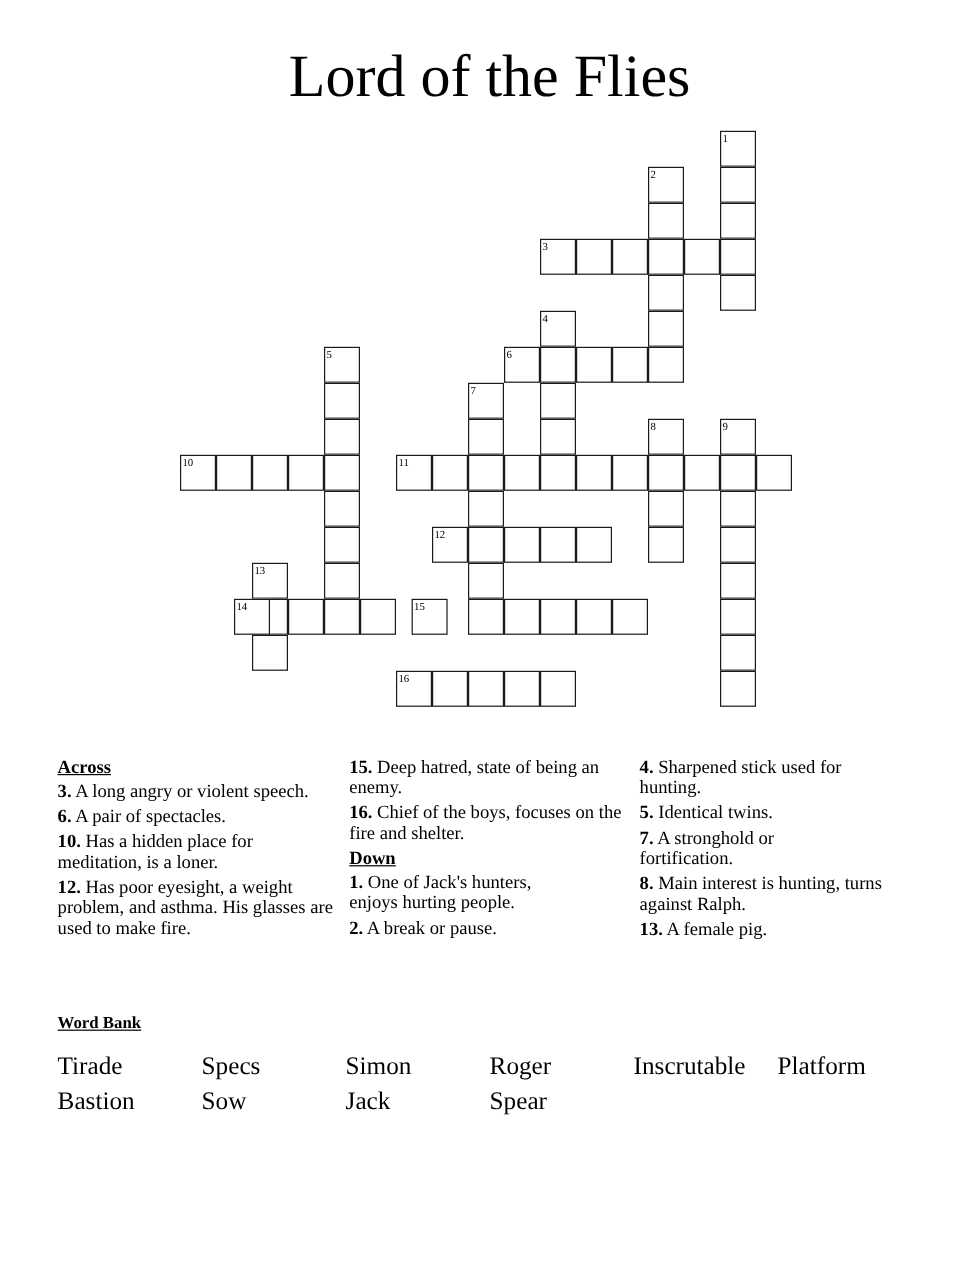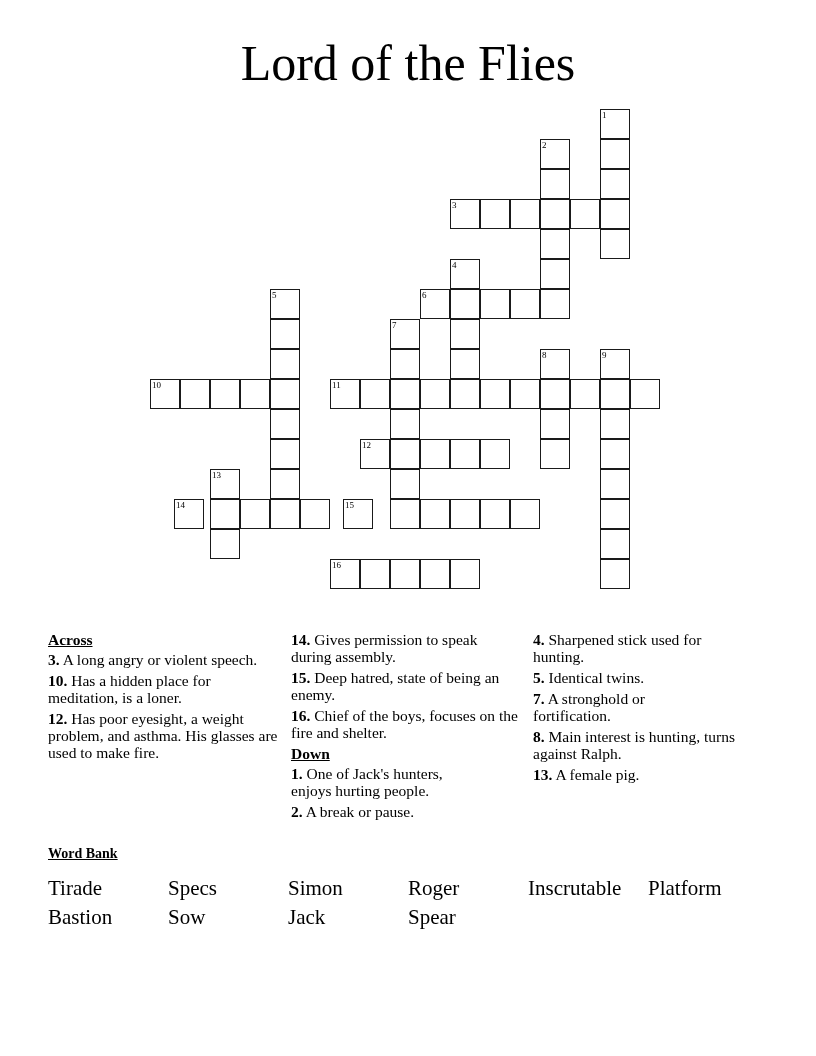--- a/index.html
+++ b/index.html
@@ -115,21 +115,21 @@
       <span class="num">12</span>
     </div>
     <div class="cell" style="left: 270px; top: 330px;"></div>
     <div class="cell" style="left: 300px; top: 330px;"></div>
     <div class="cell" style="left: 330px; top: 330px;"></div>
     <div class="cell" style="left: 60px; top: 360px;">
       <span class="num">13</span>
     </div>
     <div class="cell" style="left: 60px; top: 390px;"></div>
     <div class="cell" style="left: 60px; top: 420px;"></div>
-    <div class="cell" style="left: 24px; top: 390px;">
+    <div class="cell" style="left: 45px; top: 390px;">
       <span class="num">14</span>
     </div>
     <div class="cell" style="left: 90px; top: 390px;"></div>
     <div class="cell" style="left: 150px; top: 390px;"></div>
     <div class="cell" style="left: 193px; top: 390px;">
       <span class="num">15</span>
     </div>
     <div class="cell" style="left: 270px; top: 390px;"></div>
     <div class="cell" style="left: 300px; top: 390px;"></div>
     <div class="cell" style="left: 330px; top: 390px;"></div>
@@ -140,25 +140,25 @@
     <div class="cell" style="left: 210px; top: 450px;"></div>
     <div class="cell" style="left: 240px; top: 450px;"></div>
     <div class="cell" style="left: 270px; top: 450px;"></div>
     <div class="cell" style="left: 300px; top: 450px;"></div>
   </div>
 
 <div class="clues">
   <div class="col" style="left:48px;">
     <div class="heading">Across</div>
     <div class="clue"><b>3.</b><span> A long angry or violent speech.</span></div>
+    <div class="clue"><b>6.</b><span> A pair of spectacles.</span></div>
     <div class="clue" style="width:200px"><b>10.</b><span> Has a hidden place for meditation, is a loner.</span></div>
     <div class="clue"><b>12.</b><span> Has poor eyesight, a weight problem, and asthma. His glasses are used to make fire.</span></div>
   </div>
   <div class="col" style="left:291px;width:230px;">
-    <div class="clue"><b>14.</b><span> Gives permission to speak during assembly.</span></div>
     <div class="clue"><b>15.</b><span> Deep hatred, state of being an enemy.</span></div>
     <div class="clue"><b>16.</b><span> Chief of the boys, focuses on the fire and shelter.</span></div>
     <div class="heading">Down</div>
     <div class="clue" style="width:190px"><b>1.</b><span> One of Jack's hunters, enjoys hurting people.</span></div>
     <div class="clue"><b>2.</b><span> A break or pause.</span></div>
   </div>
   <div class="col" style="left:533px;width:220px;">
     <div class="clue"><b>4.</b><span> Sharpened stick used for hunting.</span></div>
     <div class="clue"><b>5.</b><span> Identical twins.</span></div>
     <div class="clue" style="width:150px"><b>7.</b><span> A stronghold or fortification.</span></div>

